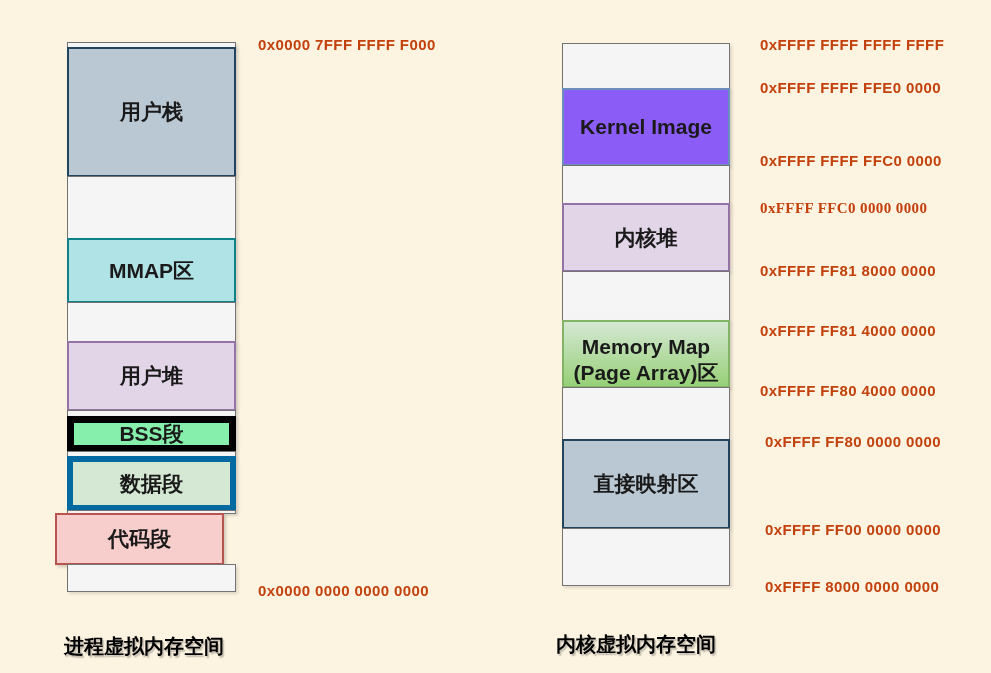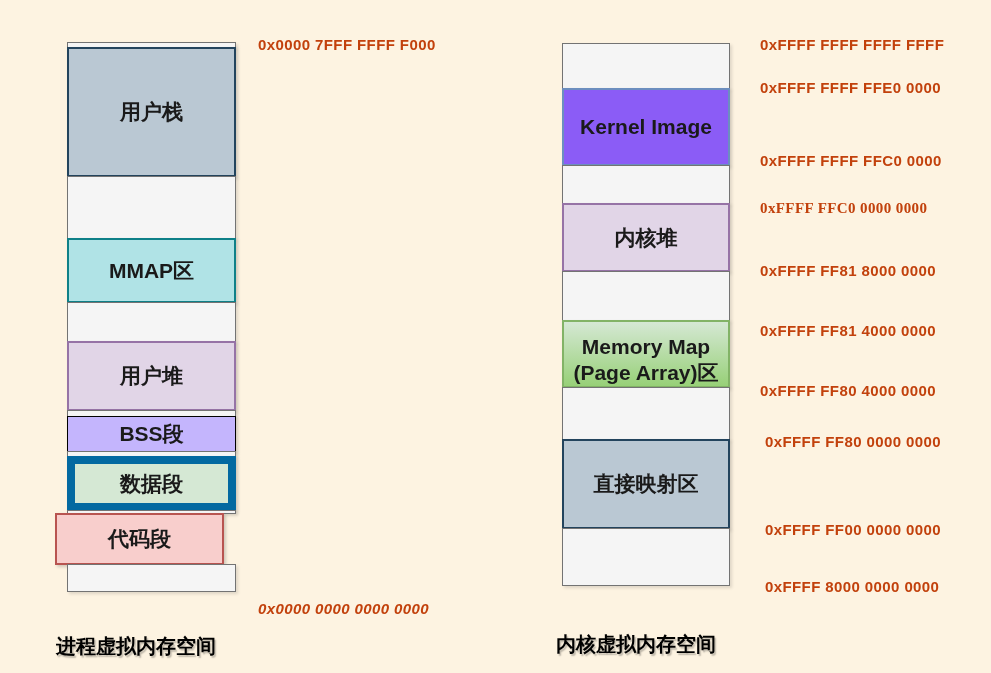--- a/index.html
+++ b/index.html
@@ -20,22 +20,22 @@
     box-shadow:2px 2px 3px rgba(0,0,0,0.18);
   }
   .seg.empty{
     background:#f5f5f5;
     border:1px solid #737373;
     box-shadow:2px 2px 3px rgba(0,0,0,0.12);
   }
   .c-bluegray{background:#bac8d3;border:2px solid #23445d;}
   .c-teal{background:#b0e3e6;border:2px solid #0e8088;}
   .c-purple{background:#e1d5e7;border:2px solid #9673a6;}
-  .c-orange{background:#c4b5fd;border:1px solid #000000;}
-  .c-green{background:#d5e8d4;border:8px solid #0369a1;}
+  .c-orange{background:#86efac;border:7px solid #000000;}
+  .c-green{background:#d5e8d4;border:6px solid #0369a1;}
   .c-red{background:#f8cecc;border:2px solid #b85450;}
   .c-blue{background:#8b5cf6;border:2px solid #6c8ebf;}
   .c-gradgreen{
     background:linear-gradient(180deg,#d5e8d4 0%,#97d077 100%);
     border:2px solid #82b366;
   }
   .addr{
     position:absolute;
     transform:translateY(-50%);
     font-size:15px;font-weight:bold;color:#c2410c;
@@ -76,23 +76,23 @@
     <div class="seg c-green" style="left:67px;top:456px;width:169px;height:55px;">数据段</div>
 
     <div class="seg empty" style="left:67px;top:510px;width:169px;height:4px;"></div>
 
     <div class="seg c-red" style="left:55px;top:513px;width:169px;height:52px;">代码段</div>
 
     <div class="seg empty" style="left:67px;top:564px;width:169px;height:28px;"></div>
   </div>
 
   <div class="addr" style="left:258px;top:44px;">0x0000 7FFF FFFF F000</div>
-  <div class="addr" style="left:258px;top:608px;font-style:italic;">0x0000 0000 0000 0000</div>
+  <div class="addr" style="left:258px;top:590px;">0x0000 0000 0000 0000</div>
 
-  <div class="caption" style="left:56px;top:633px;">进程虚拟内存空间</div>
+  <div class="caption" style="left:64px;top:633px;">进程虚拟内存空间</div>
 
   <div>
     <div class="seg empty" style="left:562px;top:43px;width:168px;height:46px;"></div>
 
     <div class="seg c-blue" style="left:562px;top:88px;width:168px;height:78px;">Kernel Image</div>
 
     <div class="seg empty" style="left:562px;top:165px;width:168px;height:39px;"></div>
 
     <div class="seg c-purple" style="left:562px;top:203px;width:168px;height:69px;">内核堆</div>
 

